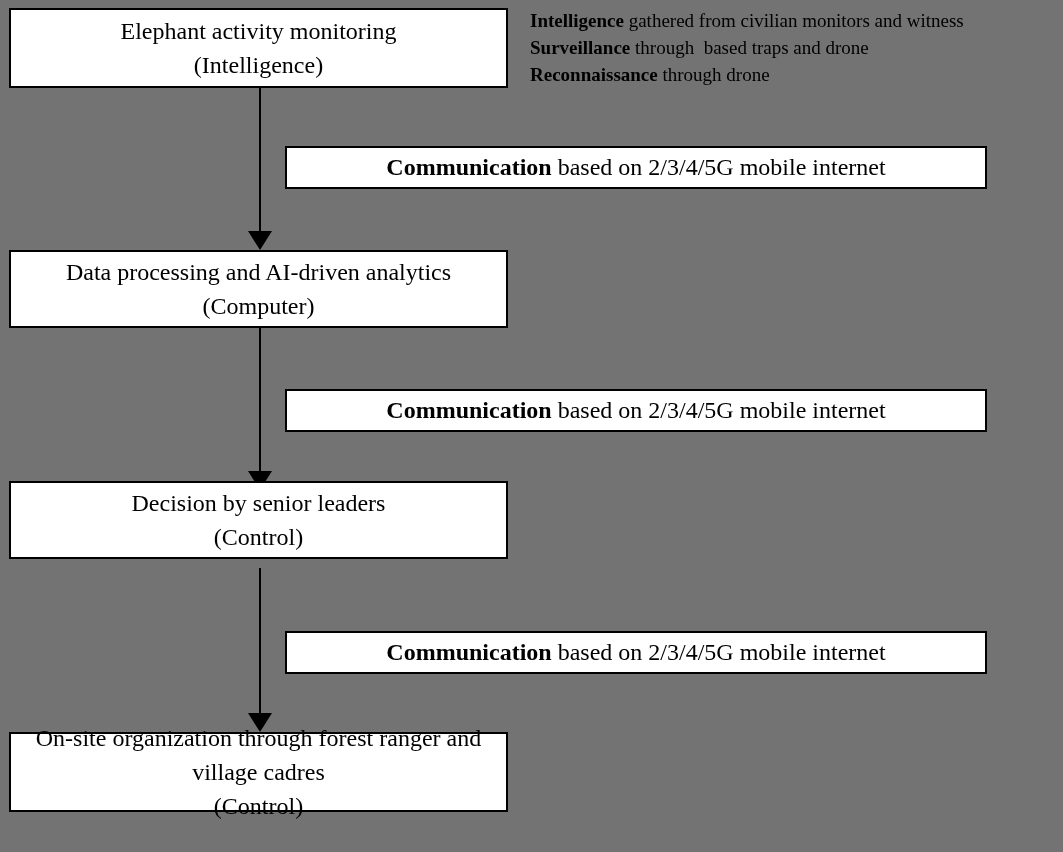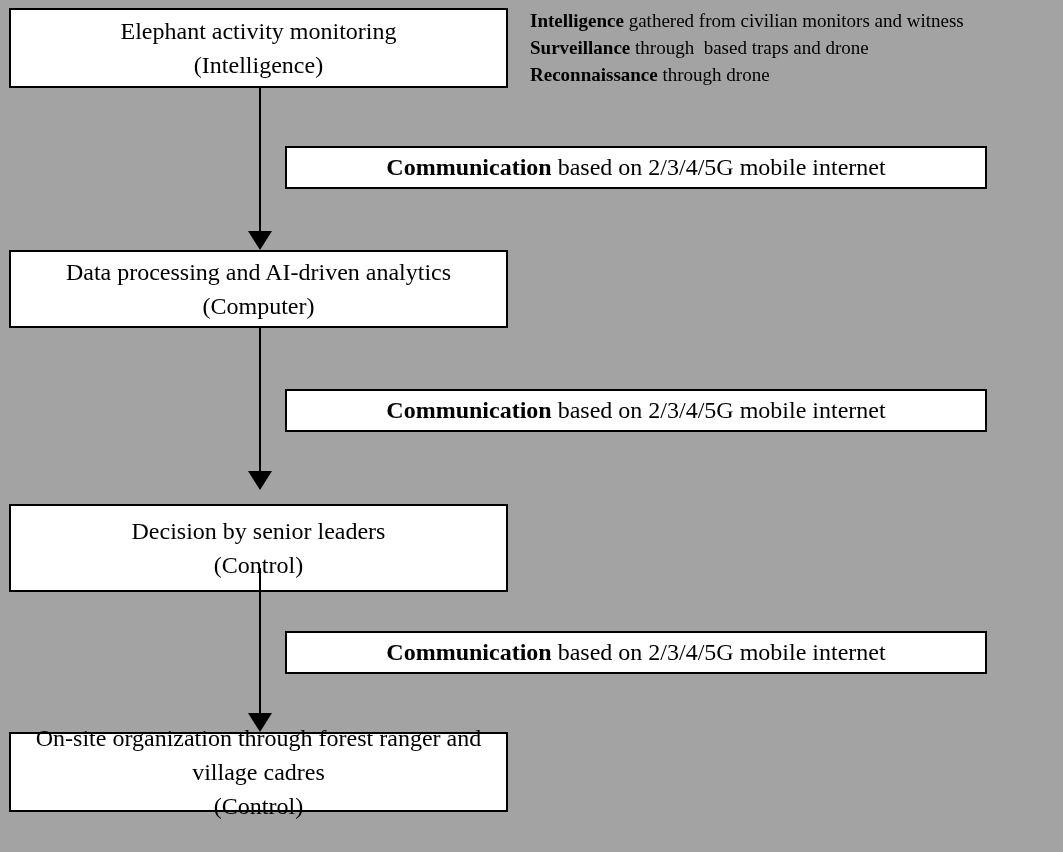--- a/index.html
+++ b/index.html
@@ -4,21 +4,21 @@
 <style>
   html, body {
     margin: 0;
     padding: 0;
     background: #ffffff;
   }
   .canvas {
     position: relative;
     width: 1063px;
     height: 852px;
-    background: #a3a3a3;
+    background: #737373;
     color: #000000;
     font-family: "Liberation Serif", "DejaVu Serif", serif;
     overflow: hidden;
   }
   
   .node {
     position: absolute;
     left: 9px;
     width: 499px;
     box-sizing: border-box;
@@ -113,21 +113,21 @@
     <div class="node-term">(Computer)</div>
   </div>
 
   <div class="arrow" style="top:328px;height:162px">
     <div class="arrow-line" style="height:144px"></div>
     <div class="arrow-head"></div>
   </div>
 
   <div class="comm" style="top:389px"><span class="b">Communication</span><span> based on 2/3/4/5G mobile internet</span></div>
 
-  <div class="node" style="top:504px;height:88px">
+  <div class="node" style="top:481px;height:78px">
     <div class="node-label">Decision by senior leaders</div>
     <div class="node-term">(Control)</div>
   </div>
 
   <div class="arrow" style="top:568px;height:164px">
     <div class="arrow-line" style="height:146px"></div>
     <div class="arrow-head"></div>
   </div>
 
   <div class="comm" style="top:631px"><span class="b">Communication</span><span> based on 2/3/4/5G mobile internet</span></div>

